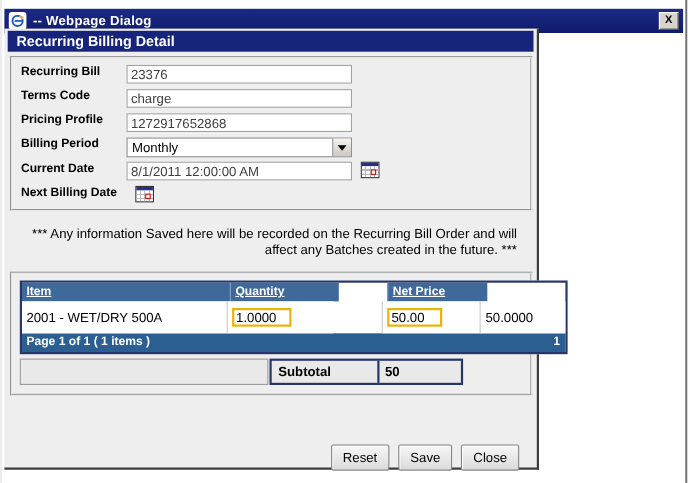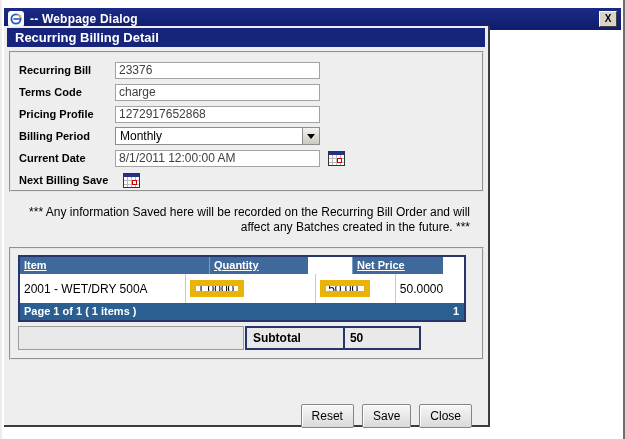--- a/index.html
+++ b/index.html
@@ -21,21 +21,21 @@
   
   .panel{ position:absolute; left:2px; top:26px; width:486px; height:401px; background:#eeeeee;
           border-right:2px solid #3c3c3c; border-bottom:2px solid #3c3c3c; }
 
   .page-header{ margin:2px 3px 0 3px; height:19px; background:#16247c; color:#ffffff;
                 font-size:13px; font-weight:bold; line-height:19px; padding-left:8px; }
 
   
   .groupbox{ border:2px groove #e6e6e6; background:#eeeeee; }
   .form-box{ margin:4px 4px 0 5px; padding:6px 6px 4px 8px; height:141px; }
-  .frow{ display:flex; align-items:center; height:22px; }
+  .frow{ display:flex; height:22px; }
   .frow label{ width:96px; font-size:11px; font-weight:bold; color:#000; }
   .tbox{ width:205px; height:17px; border:1px solid #a3a3a3; background:#fff; font-size:12px;
          font-family:"Liberation Sans",sans-serif; padding:0 3px; color:#404040; }
   .selbox{ width:205px; height:18px; border:1px solid #8e8e8e; background:#fff; display:flex; }
   .selval{ flex:1; font-size:12px; line-height:16px; padding-left:4px; }
   .selarrow{ width:17px; height:16px; background:linear-gradient(#f4f3ef,#cdc9c0);
              border-left:1px solid #8e8e8e; display:flex; align-items:center; justify-content:center; }
   .selarrow span{ width:0; height:0; border-left:4px solid transparent; border-right:4px solid transparent;
                   border-top:5px solid #000; }
   .calbtn{ margin-left:8px; width:17px; height:15px; position:relative; background:#fff;
@@ -47,31 +47,31 @@
        repeating-linear-gradient(to bottom, transparent 0 3px, #b9b9b9 3px 4px); }
   .calbtn .cal-dot{ position:absolute; right:2px; bottom:2px; width:5px; height:5px;
                     border:1px solid #c00; background:#fff; }
 
   
   .notice{ margin:13px 18px 0 3px; text-align:right; font-size:12px; line-height:15px; color:#000; }
   .notice span{ display:block; }
 
   
   .table-box{ margin:12px 4px 0 5px; padding:6px 6px 8px 7px; }
-  .grid{ width:448px; border:2px solid #26366b; background:#fff; }
+  .grid{ width:498px; border:2px solid #26366b; background:#fff; }
   .grow{ display:flex; }
   .ghead .gcell{ background:#3f689b; color:#fff; height:17px; line-height:17px;
                  font-size:11px; font-weight:bold; padding-left:4px; border-left:1px solid #7e9ac0; }
   .ghead .gcell:first-child{ border-left:none; }
   .ghead a{ color:#fff; text-decoration:underline; cursor:pointer; }
   .gbody .gcell{ background:#fff; height:29px; display:flex; align-items:center;
                  font-size:12px; padding-left:4px; border-left:1px solid #c9c9c9; }
   .gbody .gcell:first-child{ border-left:none; }
   .c-item{ width:189px; } .c-qty{ width:99px; } .c-price{ width:91px;margin-left:44px; } .c-amt{ width:79px; }
-  .cellinput{ height:17px; border:6px solid #eab308; background:#fff; font-size:12px;
+  .cellinput{ height:17px; border:2px solid #eab308; background:#fff; font-size:12px;
               font-family:"Liberation Sans",sans-serif; padding:0 2px; }
   .qty-input{ width:54px; } .price-input{ width:50px; }
   .pager{ background:#2c5f91; color:#fff; height:17px; line-height:17px; font-size:11px;
           font-weight:bold; display:flex; justify-content:space-between; padding:0 5px 0 4px; }
   .subrow{ display:flex; margin-top:4px; width:403px; }
   .sub-empty{ width:257px; height:24px; background:#e9e9e9; border:1px solid #9d9d9d; margin-right:1px; }
   .sub-box{ width:200px; height:24px; border:2px solid #26366b; background:#e9e9e9; display:flex; }
   .sub-label{ width:98px; border-right:2px solid #26366b; font-size:12px; font-weight:bold;
               line-height:20px; padding-left:6px; }
   .sub-value{ flex:1; font-size:12px; font-weight:bold; line-height:20px; padding-left:5px; }
@@ -130,21 +130,21 @@
       <div class="frow">
         <label>Current Date</label>
         <input class="tbox" type="text" value="8/1/2011 12:00:00 AM" style="">
         <span class="calbtn">
           <span class="cal-top"></span>
             <span class="cal-grid"></span>
             <span class="cal-dot"></span>
         </span>
       </div>
       <div class="frow">
-        <label>Next Billing Save</label>
+        <label>Next Billing Date</label>
         <span class="calbtn">
           <span class="cal-top"></span>
             <span class="cal-grid"></span>
             <span class="cal-dot"></span>
         </span>
       </div>
     </div>
 
     <div class="notice">
       <span>*** Any information Saved here will be recorded on the Recurring Bill Order and will</span>

